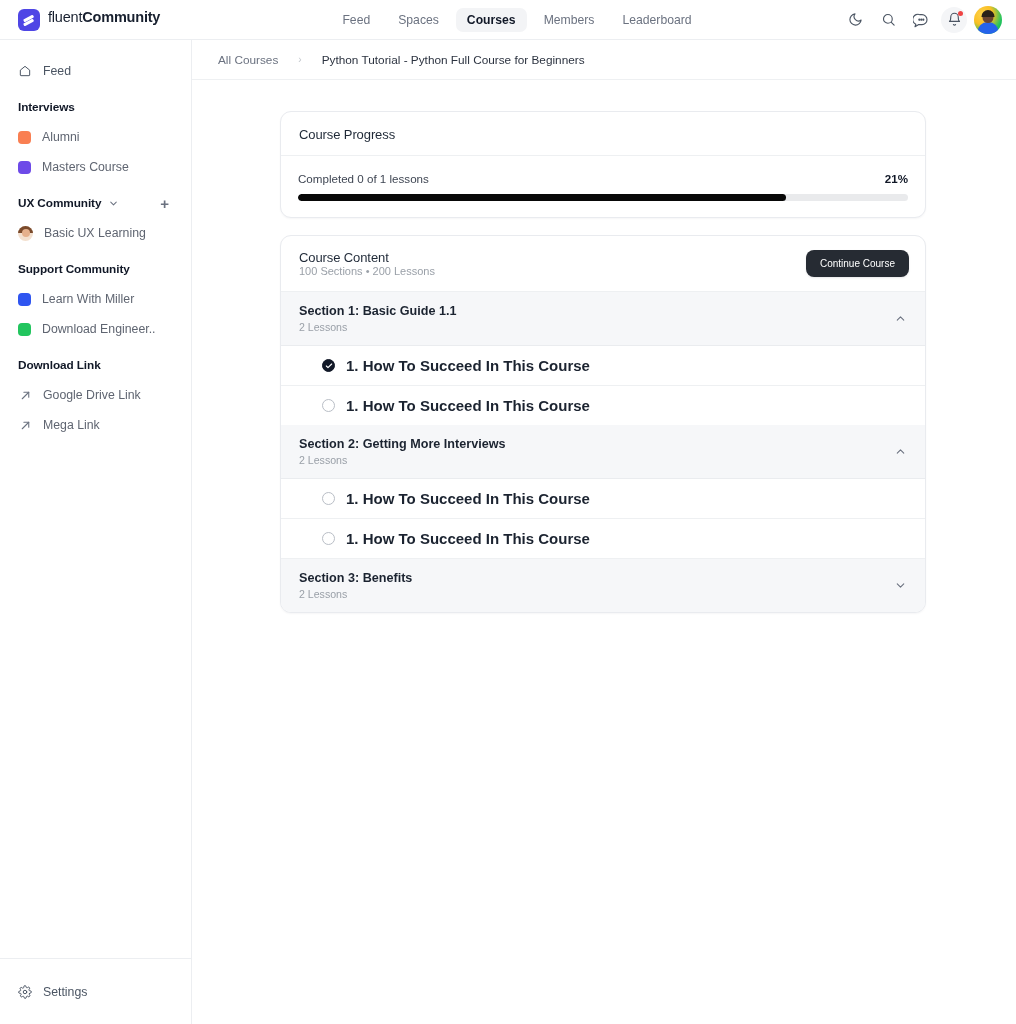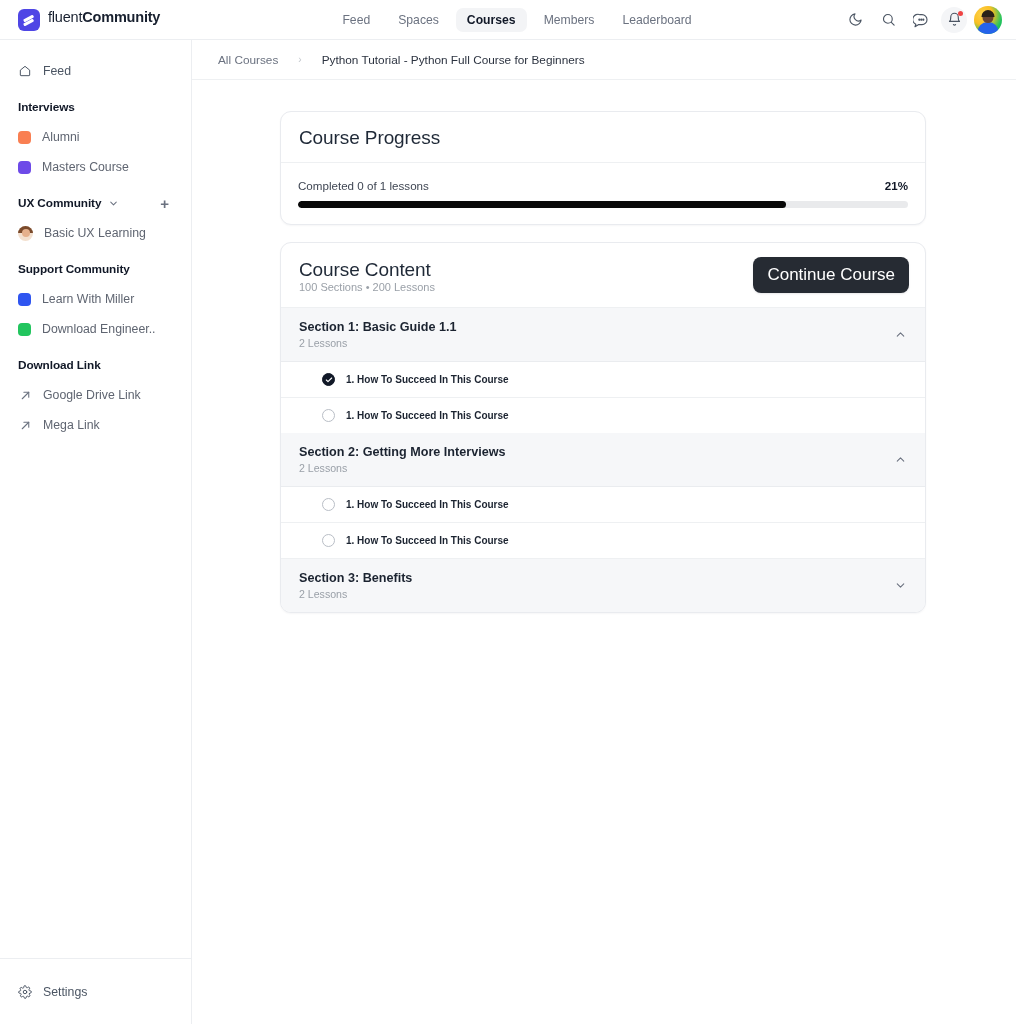--- a/index.html
+++ b/index.html
@@ -124,59 +124,59 @@
     width: 646px; background: #ffffff;
     border: 1px solid #e9ebef; border-radius: 11px;
     box-shadow: 0 1px 2px rgba(16,24,40,.04);
     overflow: hidden;
   }
   .card + .card { margin-top: 17px; }
 
   .card-head {
     padding: 15px 18px 13px; border-bottom: 1px solid #eef0f2;
   }
-  .card-title { font-size: 19px; font-weight: 400; color: #1f2937; letter-spacing: -.1px; }
+  .card-title { font-size: 13px; font-weight: 400; color: #1f2937; letter-spacing: -.1px; }
   .card-sub { font-size: 11px; color: #9aa0a8; }
 
   .progress-body { padding: 16px 17px 16px; }
   .progress-top {
     display: flex; justify-content: space-between; align-items: baseline;
     font-size: 11.6px; color: #3f4653; margin-bottom: 9px;
   }
   .progress-top .pct { font-weight: 700; color: #111827; font-size: 11.6px; }
   .track { height: 7px; border-radius: 4px; background: #e9eaec; overflow: hidden; }
   .bar { height: 100%; border-radius: 4px; background: #080808; }
 
   .content-head {
     display: flex; align-items: flex-end; justify-content: space-between;
     padding: 14px 16px 14px 18px; border-bottom: 1px solid #eef0f2;
   }
   .btn-continue {
     background: #262b33; color: #ffffff; border: none;
-    font-size: 17px; font-family: inherit;
+    font-size: 10px; font-family: inherit;
     padding: 8px 14px; border-radius: 8px; cursor: pointer;
     white-space: nowrap; box-shadow: 0 1px 2px rgba(16,24,40,.10);
   }
 
   .section-head {
     background: #f6f7f9; padding: 12px 18px 12px;
     display: flex; align-items: center; justify-content: space-between;
     border-bottom: 1px solid #eaecef; cursor: pointer;
   }
   .section-head .st { font-size: 12.6px; font-weight: 700; color: #1b2330; }
   .section-head .sl { font-size: 10.6px; color: #9aa0a8; margin-top: 3px; }
   .section-head .chev { color: #6b7280; display: flex; align-items: center; }
 
   .lesson {
     display: flex; align-items: center; gap: 11px;
     padding: 11px 18px 11px 41px; border-bottom: 1px solid #eef0f2;
     background: #ffffff; cursor: pointer;
   }
   .lesson:last-child { border-bottom: none; }
-  .lesson .ltxt { font-size: 10px; font-weight: 700; color: #1b2330; }
+  .lesson .ltxt { font-size: 15px; font-weight: 700; color: #1b2330; }
   .radio {
     width: 13px; height: 13px; border-radius: 50%;
     border: 1.4px solid #b9bec6; flex: none; background: #fff;
   }
   .radio.done {
     border-color: #111827; background: #111827;
     display: flex; align-items: center; justify-content: center;
   }
   .lesson-wrap.last-of-card .lesson:last-child { border-bottom: 1px solid #eef0f2; }
   .sec-block:last-child .section-head { border-bottom: none; }

